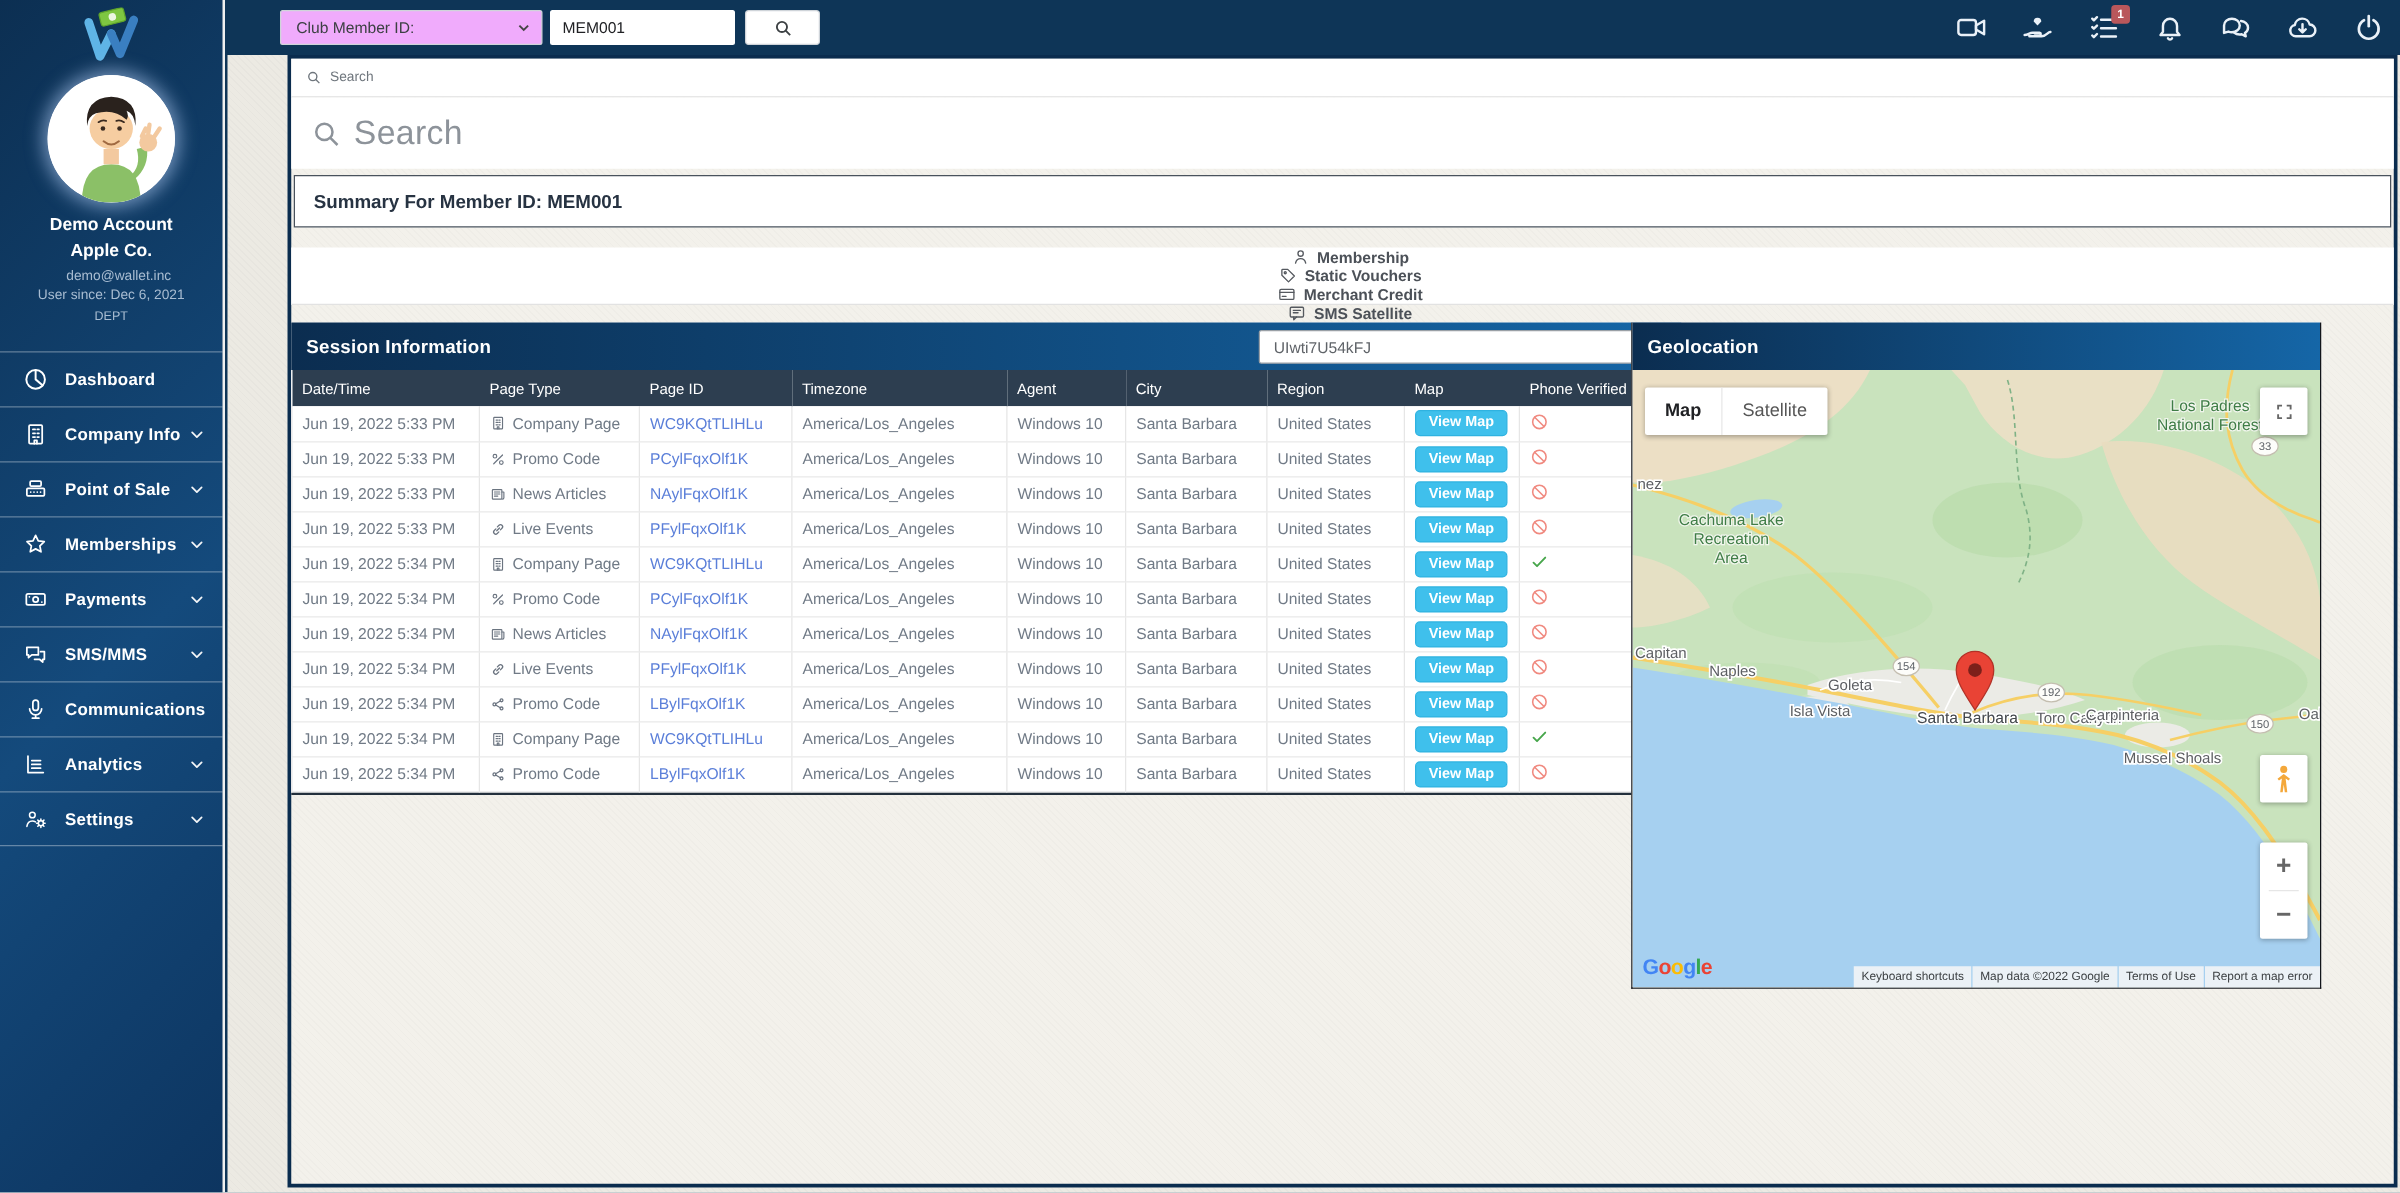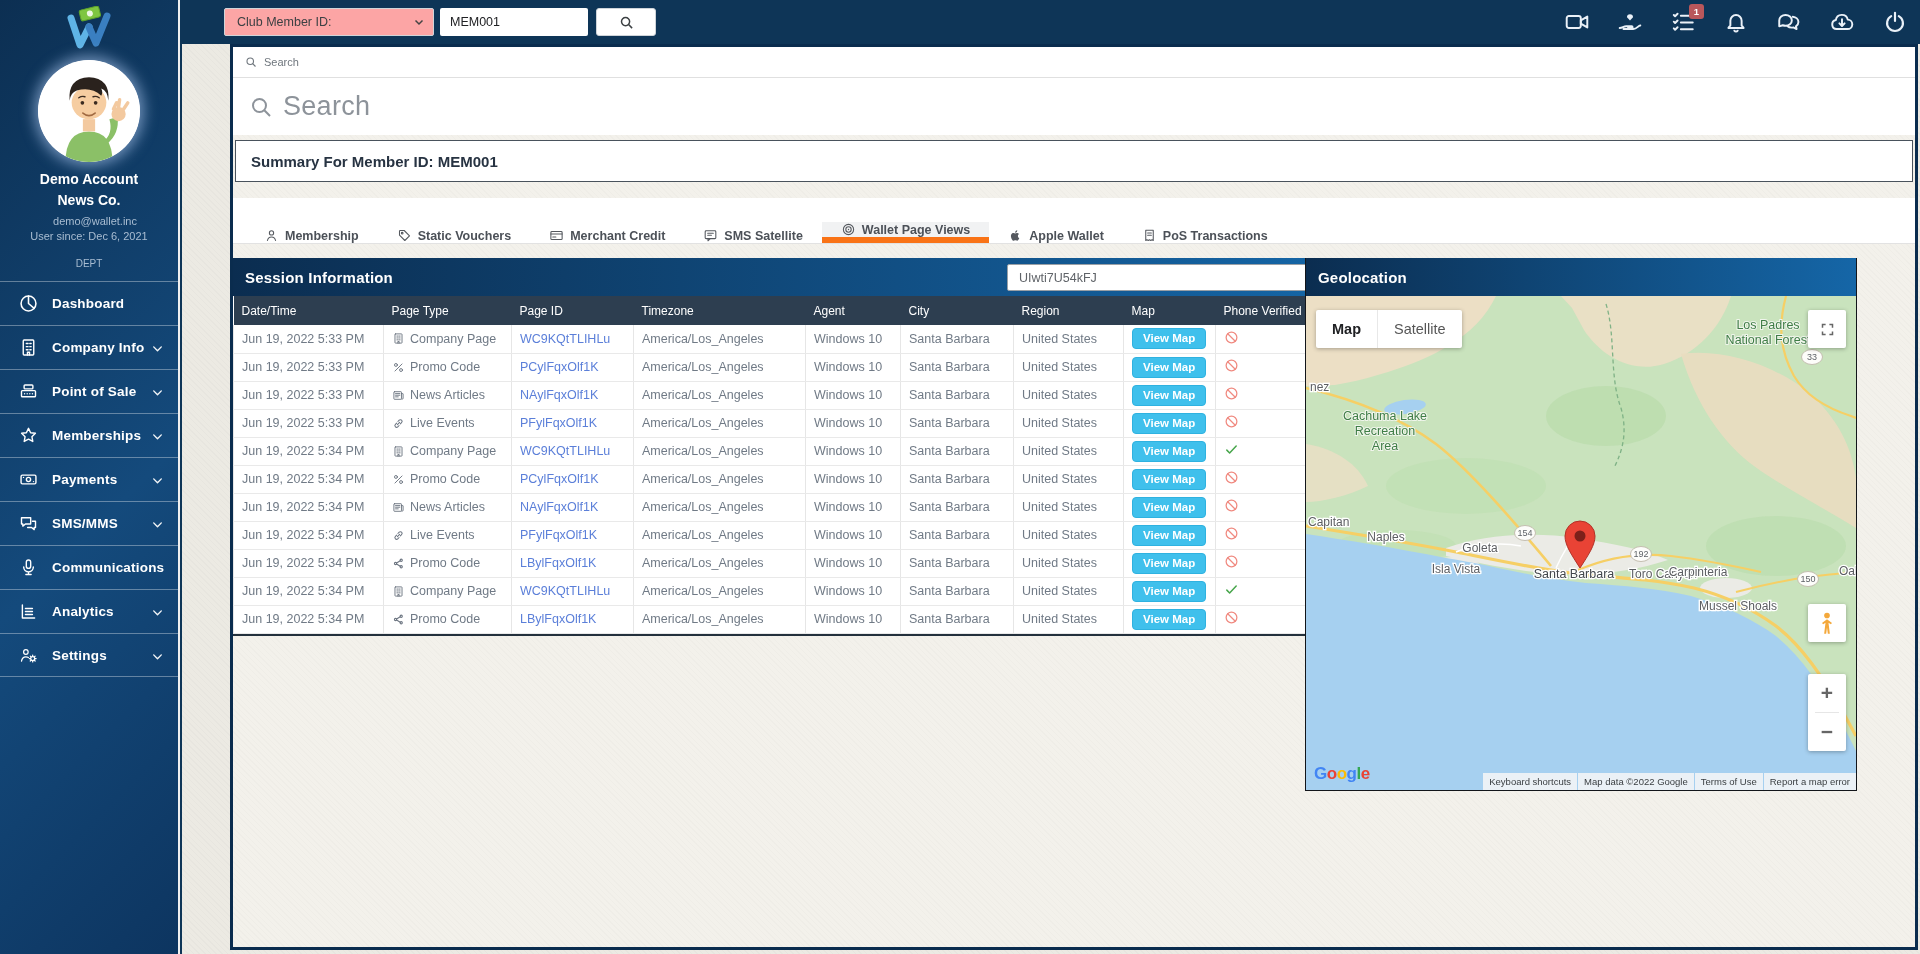--- a/index.html
+++ b/index.html
@@ -20,21 +20,21 @@
     border-top:1px solid rgba(255,255,255,.35); color:#fff; cursor:pointer; }
   .menu-item:last-child { border-bottom:1px solid rgba(255,255,255,.35); }
   .menu-item .mi-icon { width:21px; height:21px; margin-right:13px; flex:0 0 auto; }
   .menu-item .mi-icon svg { width:100%; height:100%; }
   .menu-item .mi-label { font-size:13.5px; font-weight:600; letter-spacing:.2px; flex:1; }
   .menu-item .mi-chevron { width:13px; height:13px; opacity:.95; }
   .menu-item .mi-chevron svg { width:100%; height:100%; }
 
   
   .topbar { position:absolute; left:182px; top:0; width:1738px; height:44px; background:#0e3557; display:flex; align-items:center; }
-  .member-select { position:absolute; left:42px; top:8px; width:210px; height:28px; background:#fca5a5; border:1px solid #cfd4d9;
+  .member-select { position:absolute; left:42px; top:8px; width:210px; height:28px; background:#f0abfc; border:1px solid #cfd4d9;
     border-radius:2px; display:flex; align-items:center; padding:0 8px 0 12px; cursor:pointer; }
   .member-select .ms-label { font-size:12.5px; color:#3c4043; flex:1; }
   .member-select svg { width:12px; height:12px; color:#444; }
   .member-input { position:absolute; left:258px; top:8px; width:148px; height:28px; border:none; border-radius:2px;
     padding:0 10px; font-size:12.5px; color:#202124; font-family:inherit; }
   .search-btn { position:absolute; left:414px; top:8px; width:60px; height:28px; background:#fff; border:1px solid #cfd4d9;
     border-radius:3px; display:flex; align-items:center; justify-content:center; cursor:pointer; }
   .search-btn svg { width:15px; height:15px; color:#3c4043; }
   .top-icons { position:absolute; right:12px; top:0; height:44px; display:flex; align-items:center; gap:27px; }
   .tb-icon { position:relative; width:26px; height:26px; color:#eaf1f8; cursor:pointer; }
@@ -55,21 +55,21 @@
   .bigsearch { position:absolute; left:0; top:31px; width:100%; height:57px; background:#fff; display:flex; align-items:center;
     padding:0 16px; color:#8d939a; cursor:text; }
   .bigsearch svg { width:24px; height:24px; margin-right:10px; }
   .bigsearch .bs-label { font-size:27px; letter-spacing:.3px; }
 
   .summary-box { position:absolute; left:2px; top:93px; width:calc(100% - 4px); height:42px; background:#fff;
     border:1px solid #49525c; display:flex; align-items:center; padding:0 15px; }
   .summary-box .sum-title { font-size:15px; font-weight:bold; color:#273342; }
 
   .tabs { position:absolute; left:0; top:151px; width:100%; height:46px; background:#fff; border-bottom:1px solid #e2e2e2;
-    display:flex; align-items:flex-end; padding-left:12px; }
+    display:flex; align-items:center; padding-left:12px;flex-direction:column; }
   .tab { display:flex; align-items:center; padding:0 19px; cursor:pointer; color:#4c5158; }
   .tab .tab-icon { width:15px; height:15px; margin-right:6px; color:#55595f; }
   .tab .tab-icon svg { width:100%; height:100%; }
   .tab .tab-label { font-size:12.5px; font-weight:bold; }
   .tab.active { background:#f1f2f3; border-bottom:6px solid #f97316; }
 
   
   .session-panel { position:absolute; left:0; top:211px; width:1112px; background:#fff; border-bottom:2px solid #23303c; }
   .panel-header { height:38px; background:linear-gradient(90deg,#0b2d50 0%,#1566a7 100%); display:flex; align-items:center;
     padding:0 12px; position:relative; }
@@ -163,24 +163,24 @@
         <rect x="44" y="58" width="12" height="12" fill="#f3c99f"></rect>
         <ellipse cx="50" cy="42" rx="17" ry="16" fill="#f6cda1"></ellipse>
         <path d="M31 40 q-2,-22 19,-23 q21,1 19,23 q-1,-10 -7,-12 q2,4 0,7 q-10,-9 -24,-5 q-6,2 -7,10 z" fill="#2a221d"></path>
         <circle cx="43.5" cy="42" r="1.8" fill="#3a2a20"></circle>
         <circle cx="56.5" cy="42" r="1.8" fill="#3a2a20"></circle>
         <path d="M40 37 q3,-2 6,-1 M54 36 q3,-1 6,1" stroke="#3a2a20" stroke-width="1.4" fill="none" stroke-linecap="round"></path>
         <path d="M44 52 q6,5 12,0" stroke="#a06a42" stroke-width="1.6" fill="none" stroke-linecap="round"></path>
       </svg>
     </div>
     <div class="side-name" style="top:171px;">Demo Account</div>
-    <div class="side-name" style="top:192px;">News Co.</div>
+    <div class="side-name" style="top:192px;">Apple Co.</div>
     <div class="side-sub" style="top:215px;padding-left:12px;">demo@wallet.inc</div>
     <div class="side-sub" style="top:230px;">User since: Dec 6, 2021</div>
-    <div class="side-sub" style="top:258px; font-size:10px;">DEPT</div>
+    <div class="side-sub" style="top:248px; font-size:10px;">DEPT</div>
     <nav class="side-menu" id="side-menu">
         <div class="menu-item">
           <span class="mi-icon"><svg viewBox="0 0 24 24" fill="none" stroke="currentColor" stroke-width="1.8" stroke-linecap="round" stroke-linejoin="round">
               <circle cx="12" cy="12" r="8.5"></circle>
               <path d="M12 3.5V12l6.5 5.5"></path>
             </svg></span>
           <span class="mi-label">Dashboard</span>
         </div>
         <div class="menu-item">
           <span class="mi-icon"><svg viewBox="0 0 24 24" fill="none" stroke="currentColor" stroke-width="1.6" stroke-linecap="round" stroke-linejoin="round">

